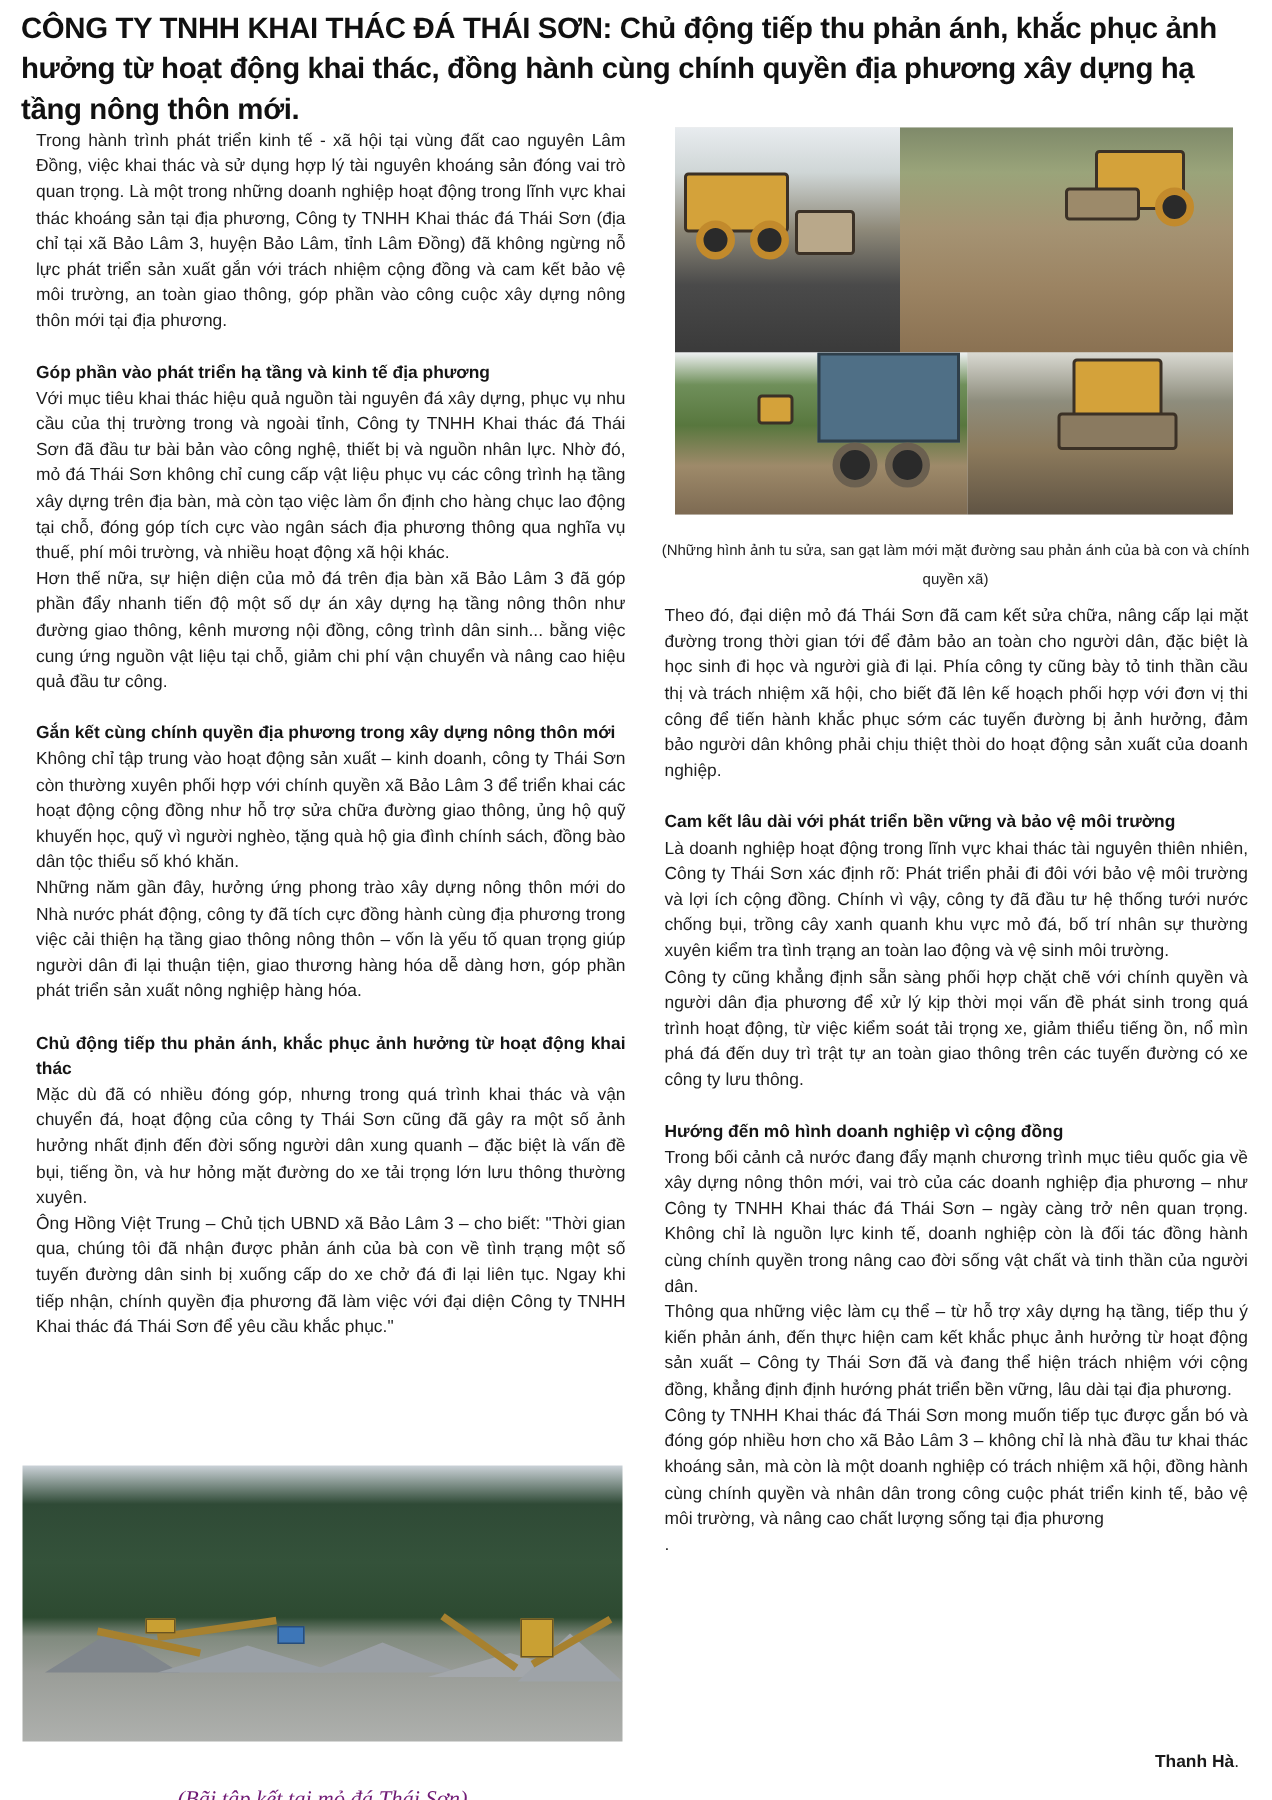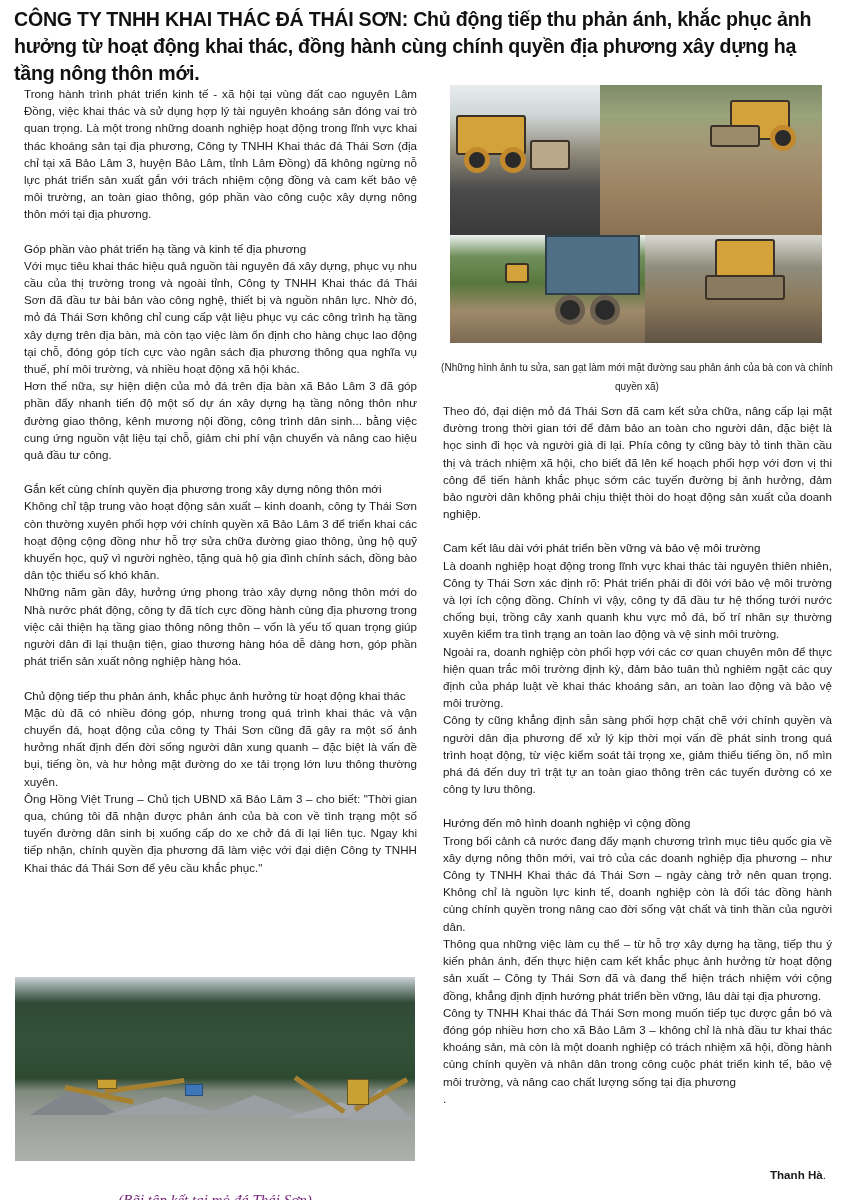--- a/index.html
+++ b/index.html
@@ -11,21 +11,21 @@
       font-family: Liberation Sans, sans-serif; font-weight: 700;
       font-size: 19.6px; line-height: 27px; color: #111; letter-spacing: -0.25px;
     }
 
     .col { position: absolute; font-size: 11.6px; line-height: 17.2px; text-align: justify; color: #1c1c1c; }
     .col-left { left: 24px; top: 85px; width: 393px; }
     .col-right { left: 443px; top: 402px; width: 389px; }
 
     .col p { margin: 0; }
     .col .gap { height: 17px; }
-    .col h3 { font-size: 11.6px; line-height: 17.2px; font-weight: 400; margin: 0; color: #151515; }
+    .col h3 { font-size: 11.6px; line-height: 17.2px; font-weight: 700; margin: 0; color: #151515; }
     .col b { font-weight: 400; }
 
     
     .collage {
       position: absolute; left: 450px; top: 85px; width: 372px; height: 258px;
       background: #ddd;
     }
     .tile { position: absolute; overflow: hidden; }
     .t1 { left: 0; top: 0; width: 150px; height: 150px;
       background: linear-gradient(180deg, #e8ecef 0%, #cfd6d6 20%, #8f8a7a 45%, #4a4a4a 70%, #3a3a3a 100%); }
@@ -113,21 +113,20 @@
   </div>
 </div>
 <div class="caption-right">(Những hình ảnh tu sửa, san gạt làm mới mặt đường sau phản ánh của bà con và chính quyền xã)</div>
 
 <div class="col col-right">
   <p>Theo đó, đại diện mỏ đá Thái Sơn đã cam kết sửa chữa, nâng cấp lại mặt đường trong thời gian tới để đảm bảo an toàn cho người dân, đặc biệt là học sinh đi học và người già đi lại. Phía công ty cũng bày tỏ tinh thần cầu thị và trách nhiệm xã hội, cho biết đã lên kế hoạch phối hợp với đơn vị thi công để tiến hành khắc phục sớm các tuyến đường bị ảnh hưởng, đảm bảo người dân không phải chịu thiệt thòi do hoạt động sản xuất của doanh nghiệp.</p>
   <div class="gap"></div>
 
   <h3>Cam kết lâu dài với phát triển bền vững và bảo vệ môi trường</h3>
   <p><span>Là doanh nghiệp hoạt động trong lĩnh vực khai thác tài nguyên thiên nhiên, Công ty Thái Sơn xác định rõ: </span><b>Phát triển phải đi đôi với bảo vệ môi trường và lợi ích cộng đồng.</b><span> Chính vì vậy, công ty đã đầu tư hệ thống tưới nước chống bụi, trồng cây xanh quanh khu vực mỏ đá, bố trí nhân sự thường xuyên kiểm tra tình trạng an toàn lao động và vệ sinh môi trường.</span></p>
-  <p>Ngoài ra, doanh nghiệp còn phối hợp với các cơ quan chuyên môn để thực hiện quan trắc môi trường định kỳ, đảm bảo tuân thủ nghiêm ngặt các quy định của pháp luật về khai thác khoáng sản, an toàn lao động và bảo vệ môi trường.</p>
   <p>Công ty cũng khẳng định sẵn sàng phối hợp chặt chẽ với chính quyền và người dân địa phương để xử lý kịp thời mọi vấn đề phát sinh trong quá trình hoạt động, từ việc kiểm soát tải trọng xe, giảm thiểu tiếng ồn, nổ mìn phá đá đến duy trì trật tự an toàn giao thông trên các tuyến đường có xe công ty lưu thông.</p>
   <div class="gap"></div>
 
   <h3>Hướng đến mô hình doanh nghiệp vì cộng đồng</h3>
   <p>Trong bối cảnh cả nước đang đẩy mạnh chương trình mục tiêu quốc gia về xây dựng nông thôn mới, vai trò của các doanh nghiệp địa phương – như Công ty TNHH Khai thác đá Thái Sơn – ngày càng trở nên quan trọng. Không chỉ là nguồn lực kinh tế, doanh nghiệp còn là đối tác đồng hành cùng chính quyền trong nâng cao đời sống vật chất và tinh thần của người dân.</p>
   <p>Thông qua những việc làm cụ thể – từ hỗ trợ xây dựng hạ tầng, tiếp thu ý kiến phản ánh, đến thực hiện cam kết khắc phục ảnh hưởng từ hoạt động sản xuất – Công ty Thái Sơn đã và đang thể hiện trách nhiệm với cộng đồng, khẳng định định hướng phát triển bền vững, lâu dài tại địa phương.</p>
   <p><span>Công ty TNHH Khai thác đá Thái Sơn mong muốn tiếp tục được gắn bó và đóng góp nhiều hơn cho xã Bảo Lâm 3 – không chỉ là nhà đầu tư khai thác khoáng sản, mà còn </span><b>là một doanh nghiệp có trách nhiệm xã hội, đồng hành cùng chính quyền và nhân dân trong công cuộc phát triển kinh tế, bảo vệ môi trường, và nâng cao chất lượng sống tại địa phương</b></p>
   <p>.</p>
 </div>
 

